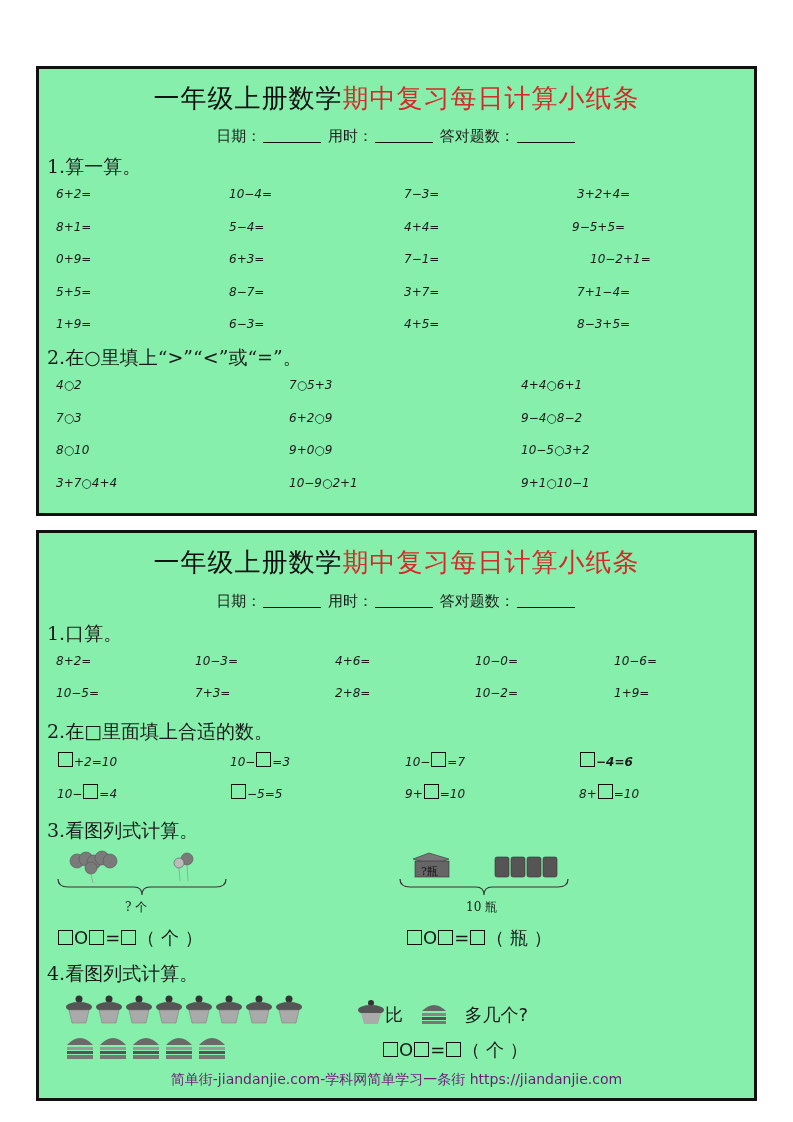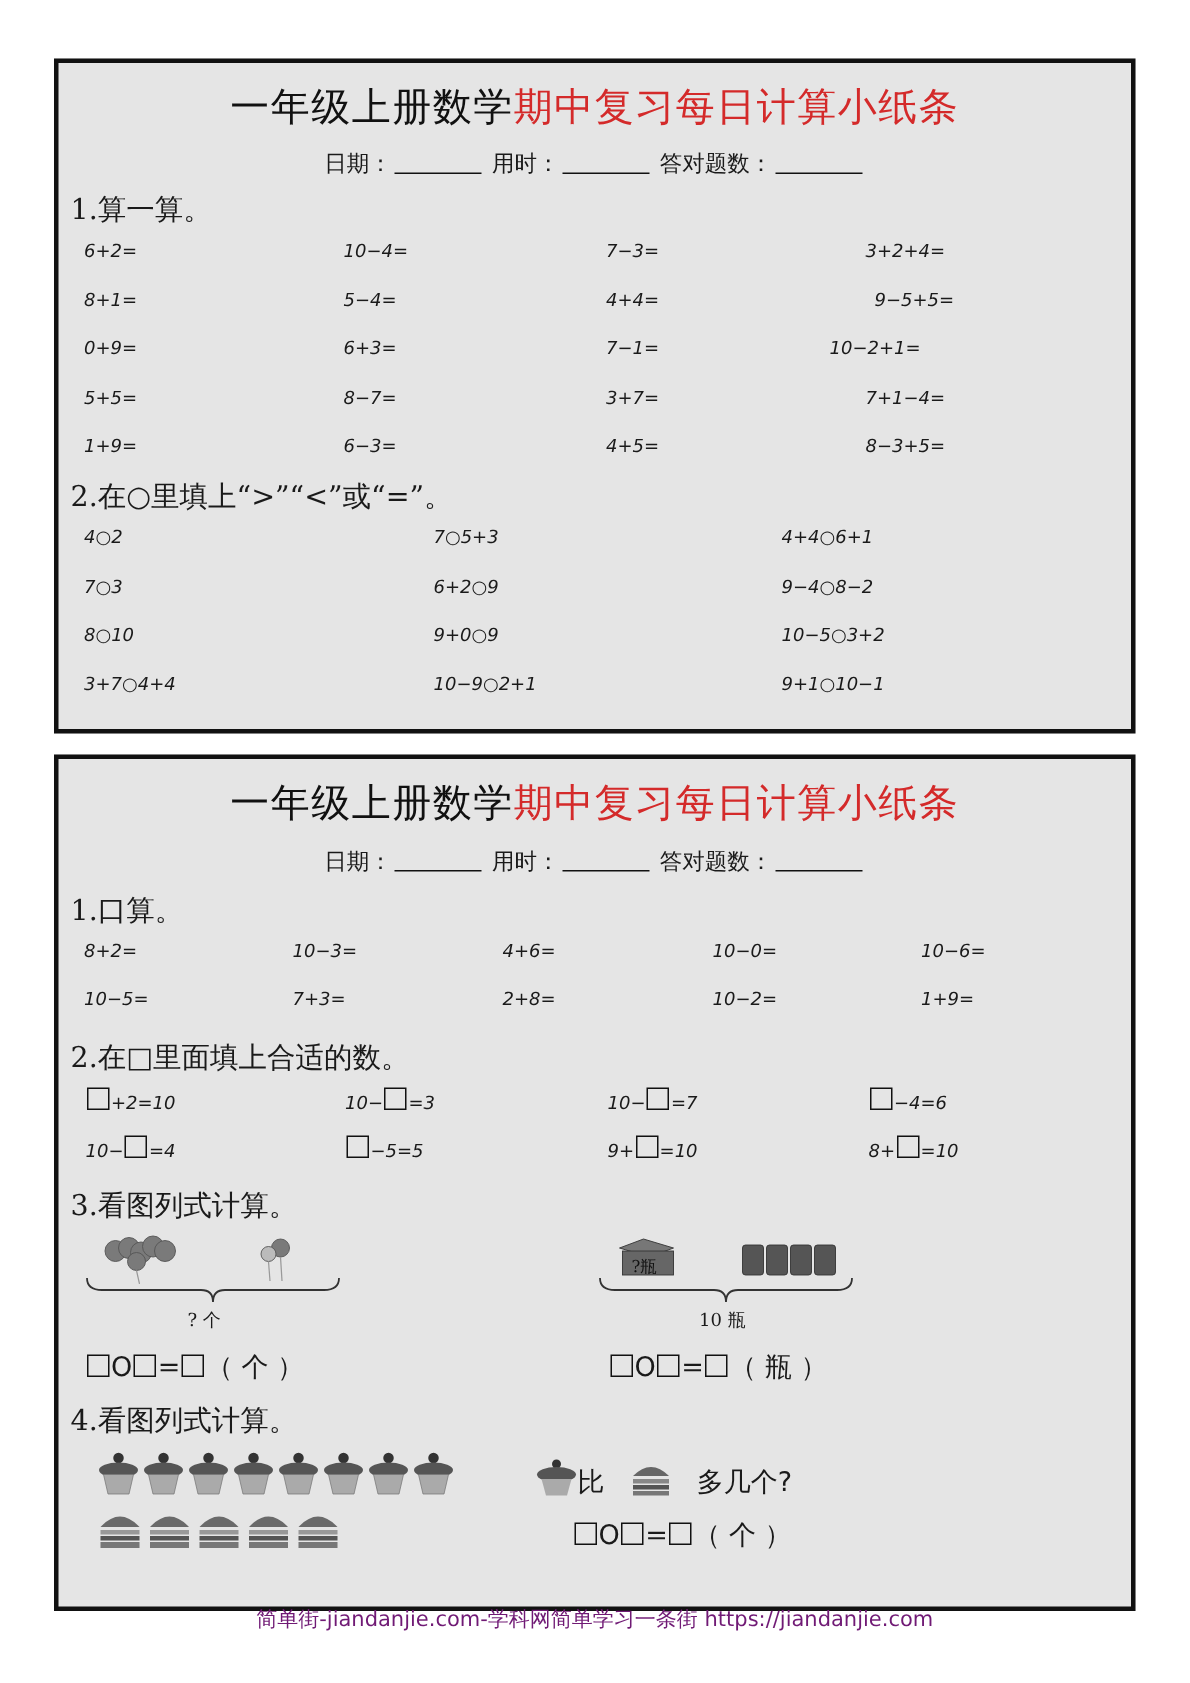--- a/index.html
+++ b/index.html
@@ -1,18 +1,18 @@
 <!DOCTYPE html>
 <html><head>
 <meta charset="utf-8">
 <style>
   html, body { margin: 0; padding: 0; background: #ffffff; }
   body { width: 793px; height: 1122px; position: relative; overflow: hidden;
          font-family: "DejaVu Sans", sans-serif; color: #1a1a1a; }
-  .card { position: absolute; left: 36px; width: 721px; border: 3px solid #111; box-sizing: border-box; background: #e5e5e5; }
+  .card { position: absolute; left: 36px; width: 721px; border: 3px solid #111; box-sizing: border-box; background: #86efac; margin-top: 27px; }
   .card1 { top: 39px; height: 450px; }
   .card2 { top: 503px; height: 571px; }
   .title { position: absolute; left: 0; right: 0; text-align: center; font-family: "DejaVu Serif", serif; font-size: 26px; letter-spacing: 1px; }
   .title .black { color: #111; }
   .title .red { color: #d42a2a; }
   .meta { position: absolute; left: 0; right: 0; text-align: center; font-family: "DejaVu Serif", serif; font-size: 15px; }
   .meta .blank { display: inline-block; width: 58px; border-bottom: 1px solid #111; margin: 0 2px; vertical-align: -2px; height: 14px; }
   .section { position: absolute; font-family: "DejaVu Serif", serif; font-size: 19px; }
   .eq { position: absolute; font-family: "DejaVu Sans", sans-serif; font-style: italic; font-size: 12px; white-space: nowrap; }
   .box { display: inline-block; width: 15px; height: 15px; border: 1.3px solid #111; box-sizing: border-box; vertical-align: -1px; margin: 0 1px; font-style: normal; }
@@ -37,25 +37,25 @@
 
   <div class="section" style="left:8px; top:85px;">1.算一算。</div>
   <div id="s1q1">
       <div class="eq" style="left: 17px; top: 118px;">6+2=</div>
       <div class="eq" style="left: 190px; top: 118px;">10−4=</div>
       <div class="eq" style="left: 365px; top: 118px;">7−3=</div>
       <div class="eq" style="left: 538px; top: 118px;">3+2+4=</div>
       <div class="eq" style="left: 17px; top: 150.5px;">8+1=</div>
       <div class="eq" style="left: 190px; top: 150.5px;">5−4=</div>
       <div class="eq" style="left: 365px; top: 150.5px;">4+4=</div>
-      <div class="eq" style="left: 544px; top: 150.5px;">9−5+5=</div>
+      <div class="eq" style="left: 533px; top: 150.5px;">9−5+5=</div>
       <div class="eq" style="left: 17px; top: 183px;">0+9=</div>
       <div class="eq" style="left: 190px; top: 183px;">6+3=</div>
       <div class="eq" style="left: 365px; top: 183px;">7−1=</div>
-      <div class="eq" style="left: 514px; top: 183px;">10−2+1=</div>
+      <div class="eq" style="left: 551px; top: 183px;">10−2+1=</div>
       <div class="eq" style="left: 17px; top: 215.5px;">5+5=</div>
       <div class="eq" style="left: 190px; top: 215.5px;">8−7=</div>
       <div class="eq" style="left: 365px; top: 215.5px;">3+7=</div>
       <div class="eq" style="left: 538px; top: 215.5px;">7+1−4=</div>
       <div class="eq" style="left: 17px; top: 248px;">1+9=</div>
       <div class="eq" style="left: 190px; top: 248px;">6−3=</div>
       <div class="eq" style="left: 365px; top: 248px;">4+5=</div>
       <div class="eq" style="left: 538px; top: 248px;">8−3+5=</div>
     </div>
 
@@ -98,21 +98,21 @@
       <div class="eq" style="left: 296px; top: 153px;">2+8=</div>
       <div class="eq" style="left: 436px; top: 153px;">10−2=</div>
       <div class="eq" style="left: 575px; top: 153px;">1+9=</div>
     </div>
 
   <div class="section" style="left:8px; top:186px;text-align:right;">2.在□里面填上合适的数。</div>
   <div id="s2q2">
       <div class="eq" style="left: 18px; top: 219px;"><span></span><span class="box"></span><span>+2=10</span></div>
       <div class="eq" style="left: 191px; top: 219px;"><span>10−</span><span class="box"></span><span>=3</span></div>
       <div class="eq" style="left: 366px; top: 219px;"><span>10−</span><span class="box"></span><span>=7</span></div>
-      <div class="eq" style="left: 540px; top: 219px;"><span></span><span class="box"></span><span>−4=6</span></div>
+      <div class="eq" style="left: 540px; top: 219px; font-weight: bold;"><span></span><span class="box"></span><span>−4=6</span></div>
       <div class="eq" style="left: 18px; top: 251px;"><span>10−</span><span class="box"></span><span>=4</span></div>
       <div class="eq" style="left: 191px; top: 251px;"><span></span><span class="box"></span><span>−5=5</span></div>
       <div class="eq" style="left: 366px; top: 251px;"><span>9+</span><span class="box"></span><span>=10</span></div>
       <div class="eq" style="left: 540px; top: 251px;"><span>8+</span><span class="box"></span><span>=10</span></div>
     </div>
 
   <div class="section" style="left:8px; top:285px;">3.看图列式计算。</div>
 
   <svg class="pic" style="left:28px; top:316px;" width="130" height="34">
     <g fill="#7a7a7a" stroke="#555" stroke-width="0.6">

